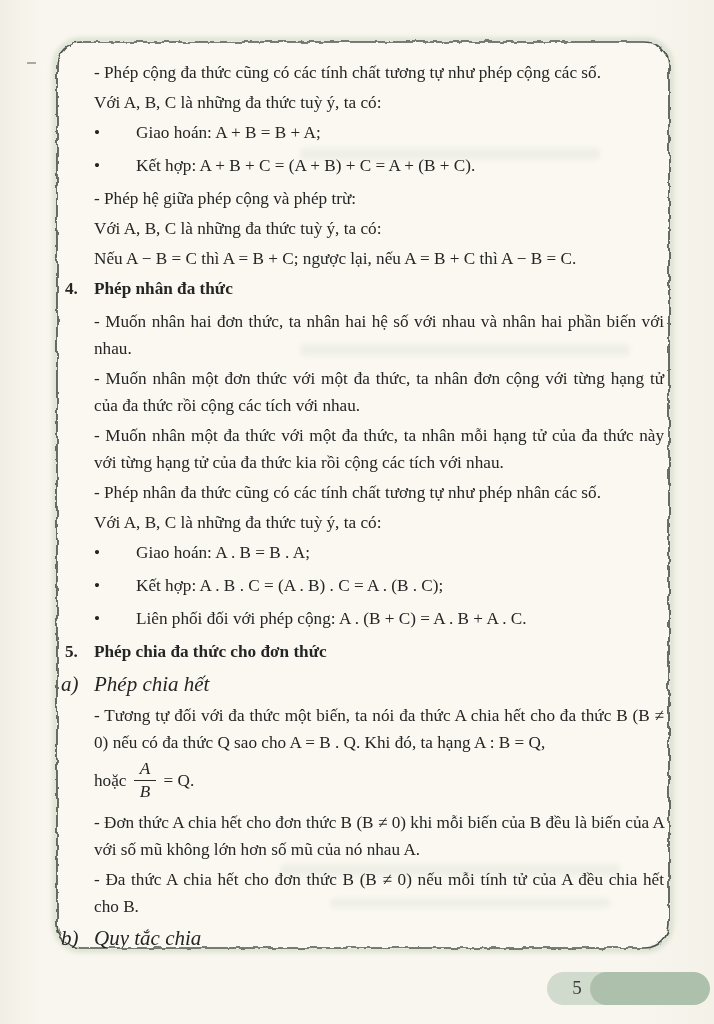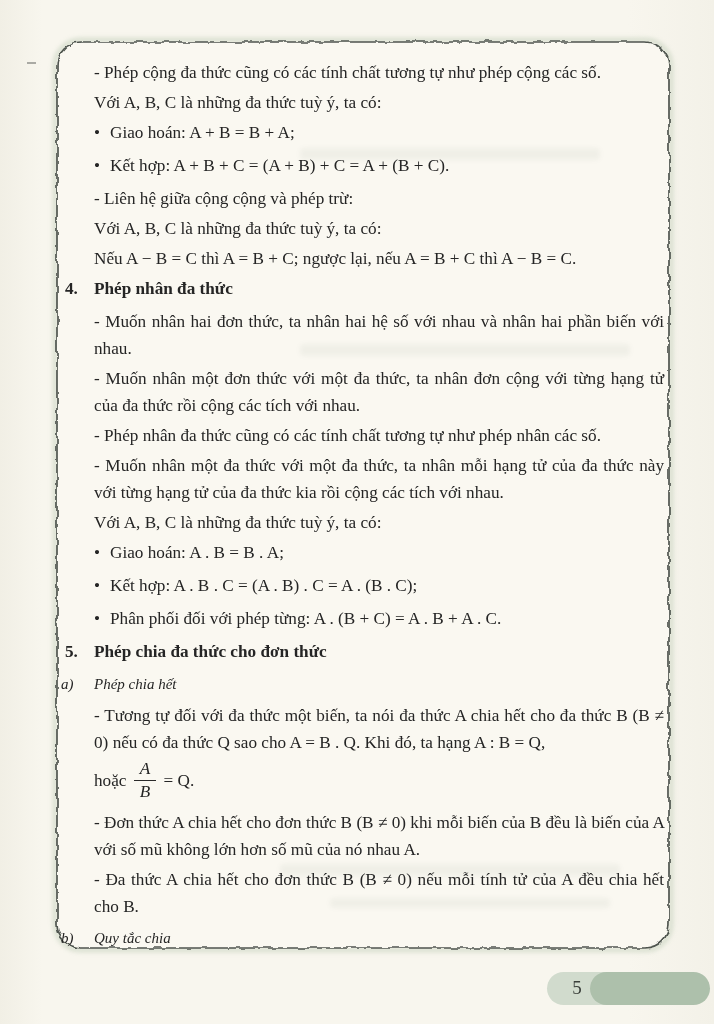--- a/index.html
+++ b/index.html
@@ -26,24 +26,24 @@
     color: #252525;
     font-size: 17.2px;
     line-height: 27px;
     overflow: hidden;
   }
   .block { margin: 0 0 3px 0; text-align: justify; }
   .block .body { display: block; text-align: justify; }
   .math { }
   .bullet { display: flex; margin: 3px 0 6px 0; }
   .bullet .marker { flex: none; width: 16px; }
-  .bullet .body { flex: 1; }
+  .bullet .body { flex: 1; margin-left: 26px; }
   .heading { font-weight: bold; margin: 1px 0 6px -29px; }
   .heading .num { display: inline-block; width: 29px; }
-  .subheading { font-style: italic; margin: 5px 0 4px -33px; font-size: 15px; }
+  .subheading { font-style: italic; margin: 5px 0 4px -33px; font-size: 21px; }
   .subheading .num { display: inline-block; width: 33px; }
   .frac {
     display: inline-block; vertical-align: middle;
     text-align: center; font-style: italic;
     line-height: 1.15; margin: 2px 3px; position: relative; top: -2px;
   }
   .frac .fn { display: block; border-bottom: 1.4px solid #2a2a2a; padding: 0 6px 1px 6px; }
   .frac .fd { display: block; padding-top: 1px; }
   
   .footer-badge { position: absolute; left: 547px; top: 972px; width: 163px; height: 33px; }
@@ -109,55 +109,55 @@
       </div>
       <div class="block bullet">
         <span class="marker">•</span>
         <span class="body"><span>Giao hoán: </span><span class="math">A + B = B + A</span><span>;</span></span>
       </div>
       <div class="block bullet">
         <span class="marker">•</span>
         <span class="body"><span>Kết hợp: </span><span class="math">A + B + C = (A + B) + C = A + (B + C)</span><span>.</span></span>
       </div>
       <div class="block para">
-        <span class="body"><span>- Liên hệ giữa cộng cộng và phép trừ:</span></span>
+        <span class="body"><span>- Phép hệ giữa phép cộng và phép trừ:</span></span>
       </div>
       <div class="block para">
         <span class="body"><span>Với </span><span class="math">A, B, C</span><span> là những đa thức tuỳ ý, ta có:</span></span>
       </div>
       <div class="block para">
         <span class="body"><span>Nếu </span><span class="math">A − B = C</span><span> thì </span><span class="math">A = B + C</span><span>; ngược lại, nếu </span><span class="math">A = B + C</span><span> thì </span><span class="math">A − B = C</span><span>.</span></span>
       </div>
       <div class="block heading"><span class="num">4.</span><span class="title">Phép nhân đa thức</span></div>
       <div class="block para">
         <span class="body"><span>- Muốn nhân hai đơn thức, ta nhân hai hệ số với nhau và nhân hai phần biến với nhau.</span></span>
       </div>
       <div class="block para">
         <span class="body"><span>- Muốn nhân một đơn thức với một đa thức, ta nhân đơn cộng với từng hạng tử của đa thức rồi cộng các tích với nhau.</span></span>
       </div>
       <div class="block para">
-        <span class="body"><span>- Phép nhân đa thức cũng có các tính chất tương tự như phép nhân các số.</span></span>
+        <span class="body"><span>- Muốn nhân một đa thức với một đa thức, ta nhân mỗi hạng tử của đa thức này với từng hạng tử của đa thức kia rồi cộng các tích với nhau.</span></span>
       </div>
       <div class="block para">
-        <span class="body"><span>- Muốn nhân một đa thức với một đa thức, ta nhân mỗi hạng tử của đa thức này với từng hạng tử của đa thức kia rồi cộng các tích với nhau.</span></span>
+        <span class="body"><span>- Phép nhân đa thức cũng có các tính chất tương tự như phép nhân các số.</span></span>
       </div>
       <div class="block para">
         <span class="body"><span>Với </span><span class="math">A, B, C</span><span> là những đa thức tuỳ ý, ta có:</span></span>
       </div>
       <div class="block bullet">
         <span class="marker">•</span>
         <span class="body"><span>Giao hoán: </span><span class="math">A . B = B . A</span><span>;</span></span>
       </div>
       <div class="block bullet">
         <span class="marker">•</span>
         <span class="body"><span>Kết hợp: </span><span class="math">A . B . C = (A . B) . C = A . (B . C)</span><span>;</span></span>
       </div>
       <div class="block bullet">
         <span class="marker">•</span>
-        <span class="body"><span>Phân phối đối với phép từng: </span><span class="math">A . (B + C) = A . B + A . C</span><span>.</span></span>
+        <span class="body"><span>Liên phối đối với phép cộng: </span><span class="math">A . (B + C) = A . B + A . C</span><span>.</span></span>
       </div>
       <div class="block heading"><span class="num">5.</span><span class="title">Phép chia đa thức cho đơn thức</span></div>
       <div class="block subheading"><span class="num">a)</span><span class="title">Phép chia hết</span></div>
       <div class="block para">
         <span class="body"><span>- Tương tự đối với đa thức một biến, ta nói đa thức </span><span class="math">A</span><span> chia hết cho đa thức </span><span class="math">B (B ≠ 0)</span><span> nếu có đa thức </span><span class="math">Q</span><span> sao cho </span><span class="math">A = B . Q</span><span>. Khi đó, ta hạng </span><span class="math">A : B = Q</span><span>,</span></span>
       </div>
       <div class="block para">
         <span class="body"><span>hoặc </span><span class="frac"><span class="fn">A</span><span class="fd">B</span></span><span class="math"> = Q</span><span>.</span></span>
       </div>
       <div class="block para">

